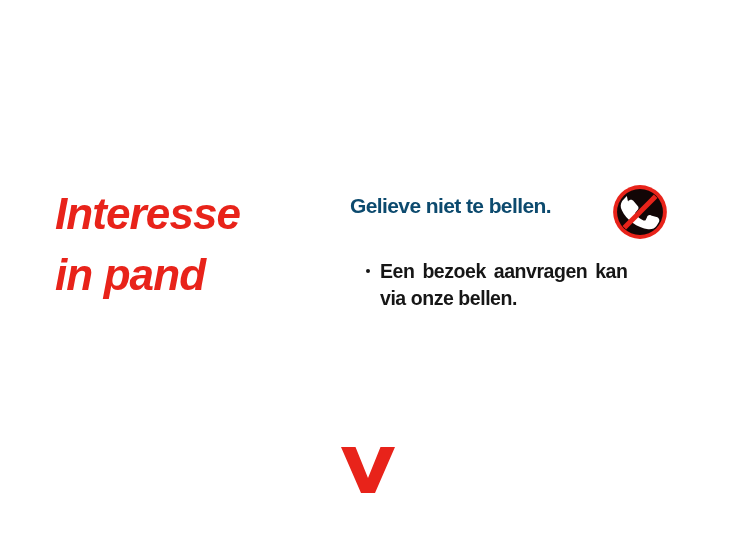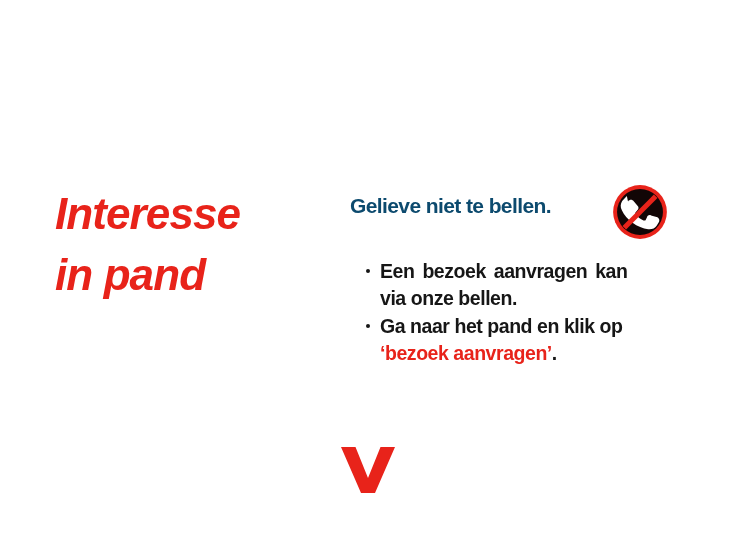--- a/index.html
+++ b/index.html
@@ -147,27 +147,20 @@
     </div>
 
     <ul class="bullets">
 
       <li class="bullet-item">
         <span class="bullet-dot"></span>
         <div class="bullet-line wide-space">Een  bezoek  aanvragen  kan</div>
         <div class="bullet-line">via onze bellen.</div>
       </li>
 
-      <li class="bullet-item">
-        <span class="bullet-dot"></span>
-        <div class="bullet-line">Ga naar het  pand en klik op</div>
-        <div class="bullet-line">
-          <span class="accent">‘</span><span class="accent">bezoek aanvragen</span><span class="accent">’</span><span>.</span>
-        </div>
-      </li>
 
     </ul>
   </div>
 
   <div class="logo">
     <svg viewBox="0 0 54 46" width="54" height="46" aria-hidden="true">
       <polygon points="0,0 14.5,0 27,31 39.5,0 54,0 34,46 20,46" fill="#e8231a"></polygon>
     </svg>
   </div>
 

